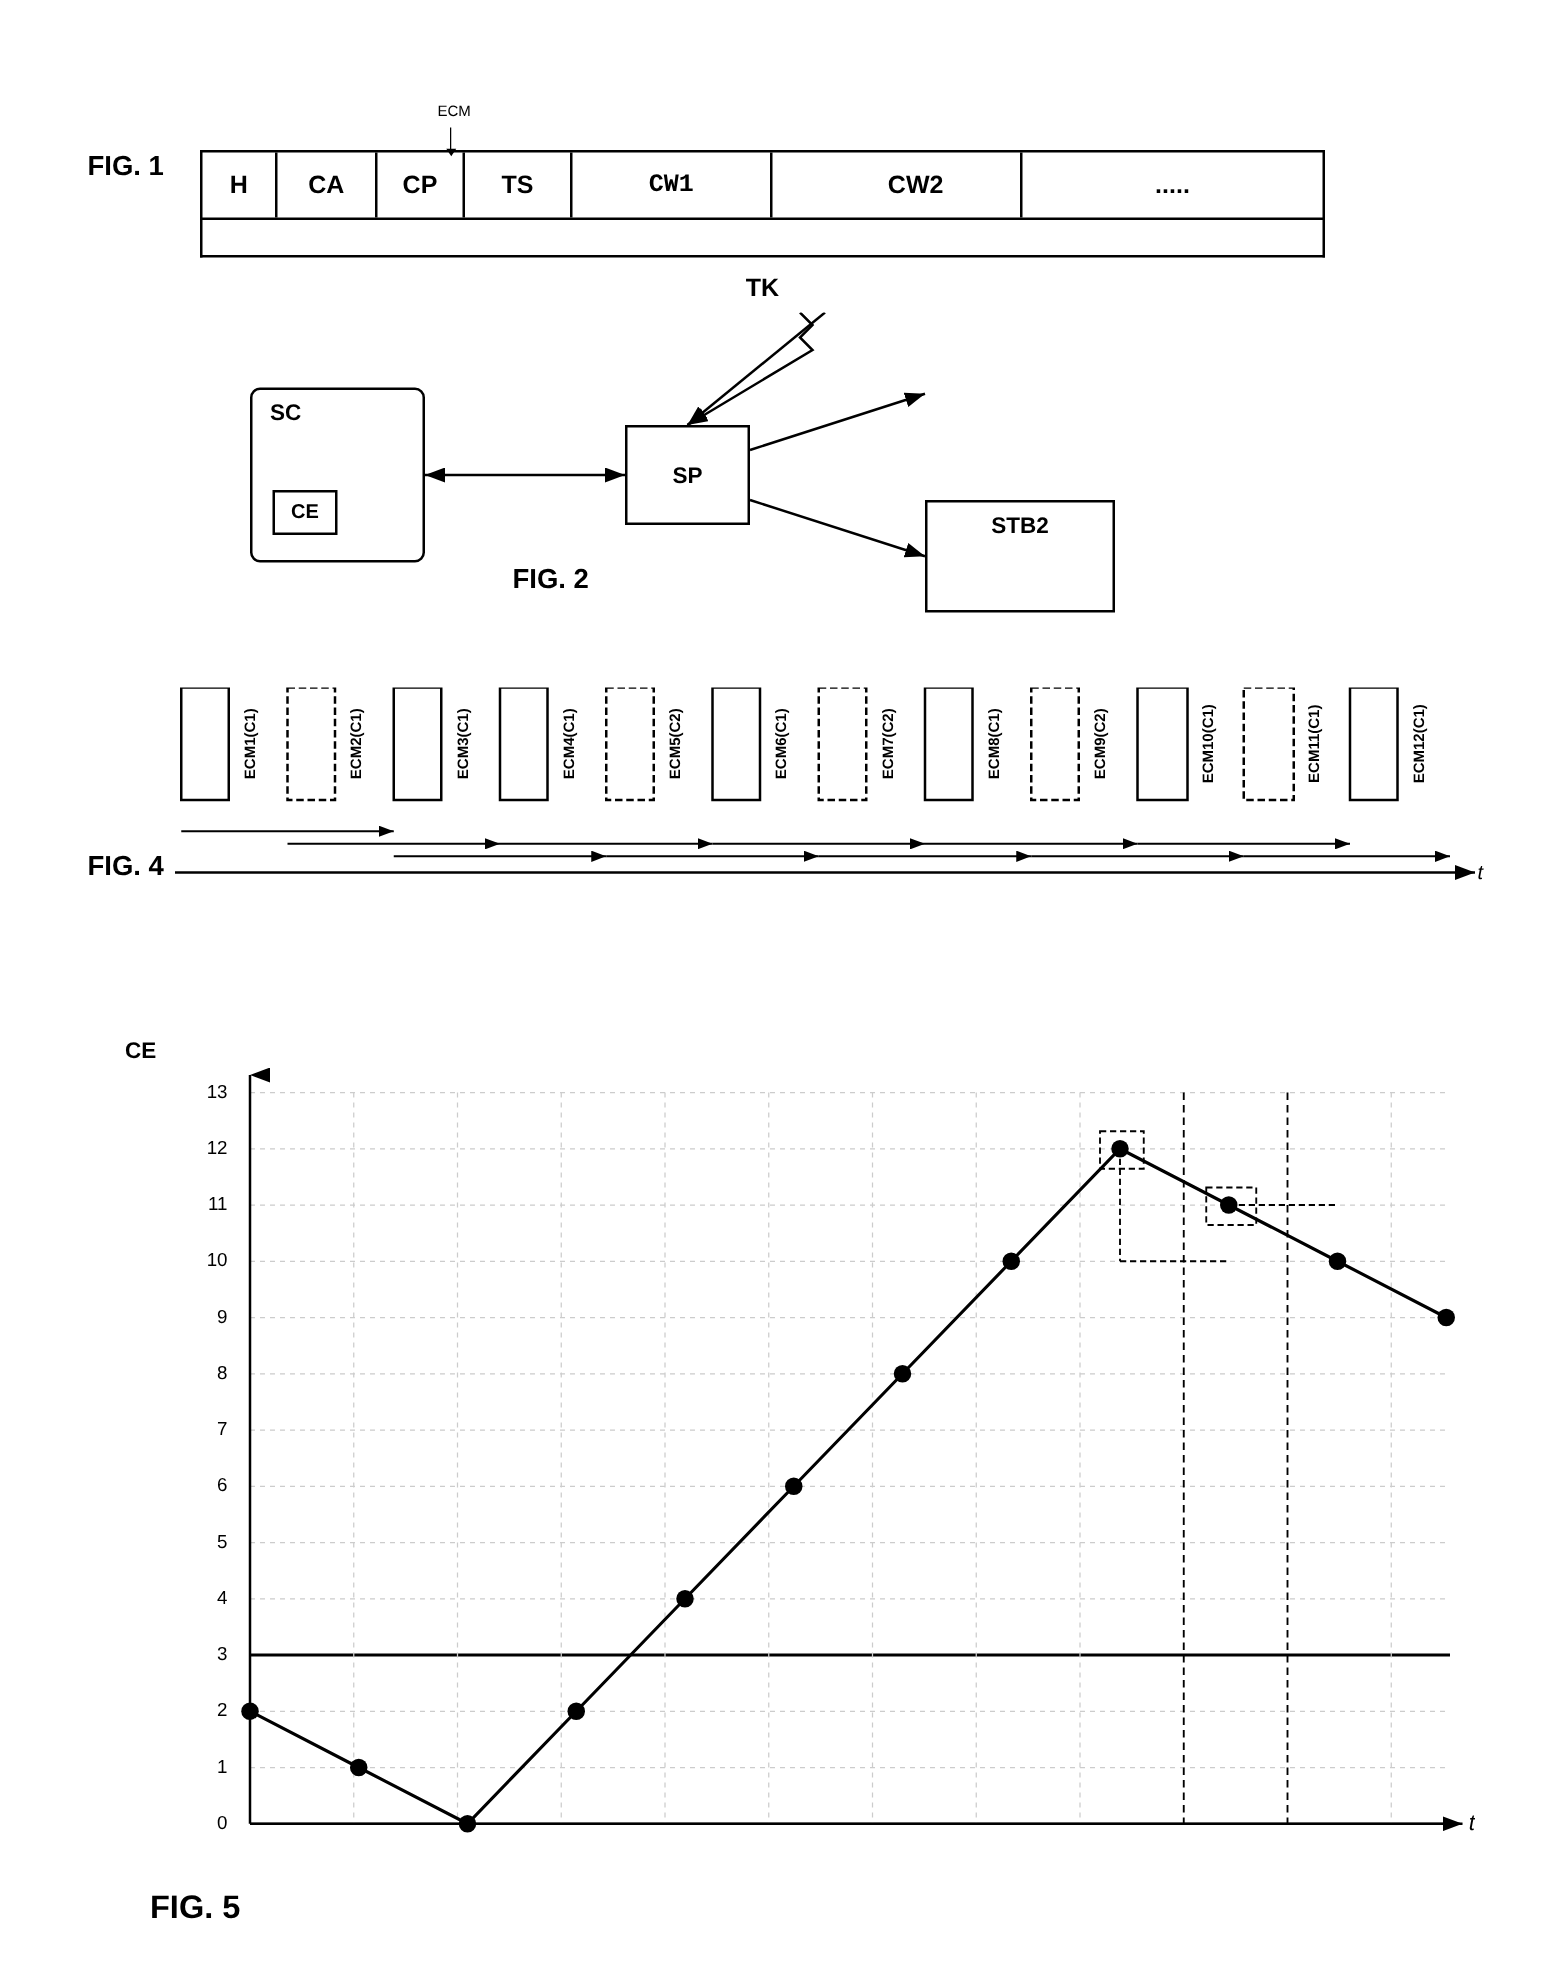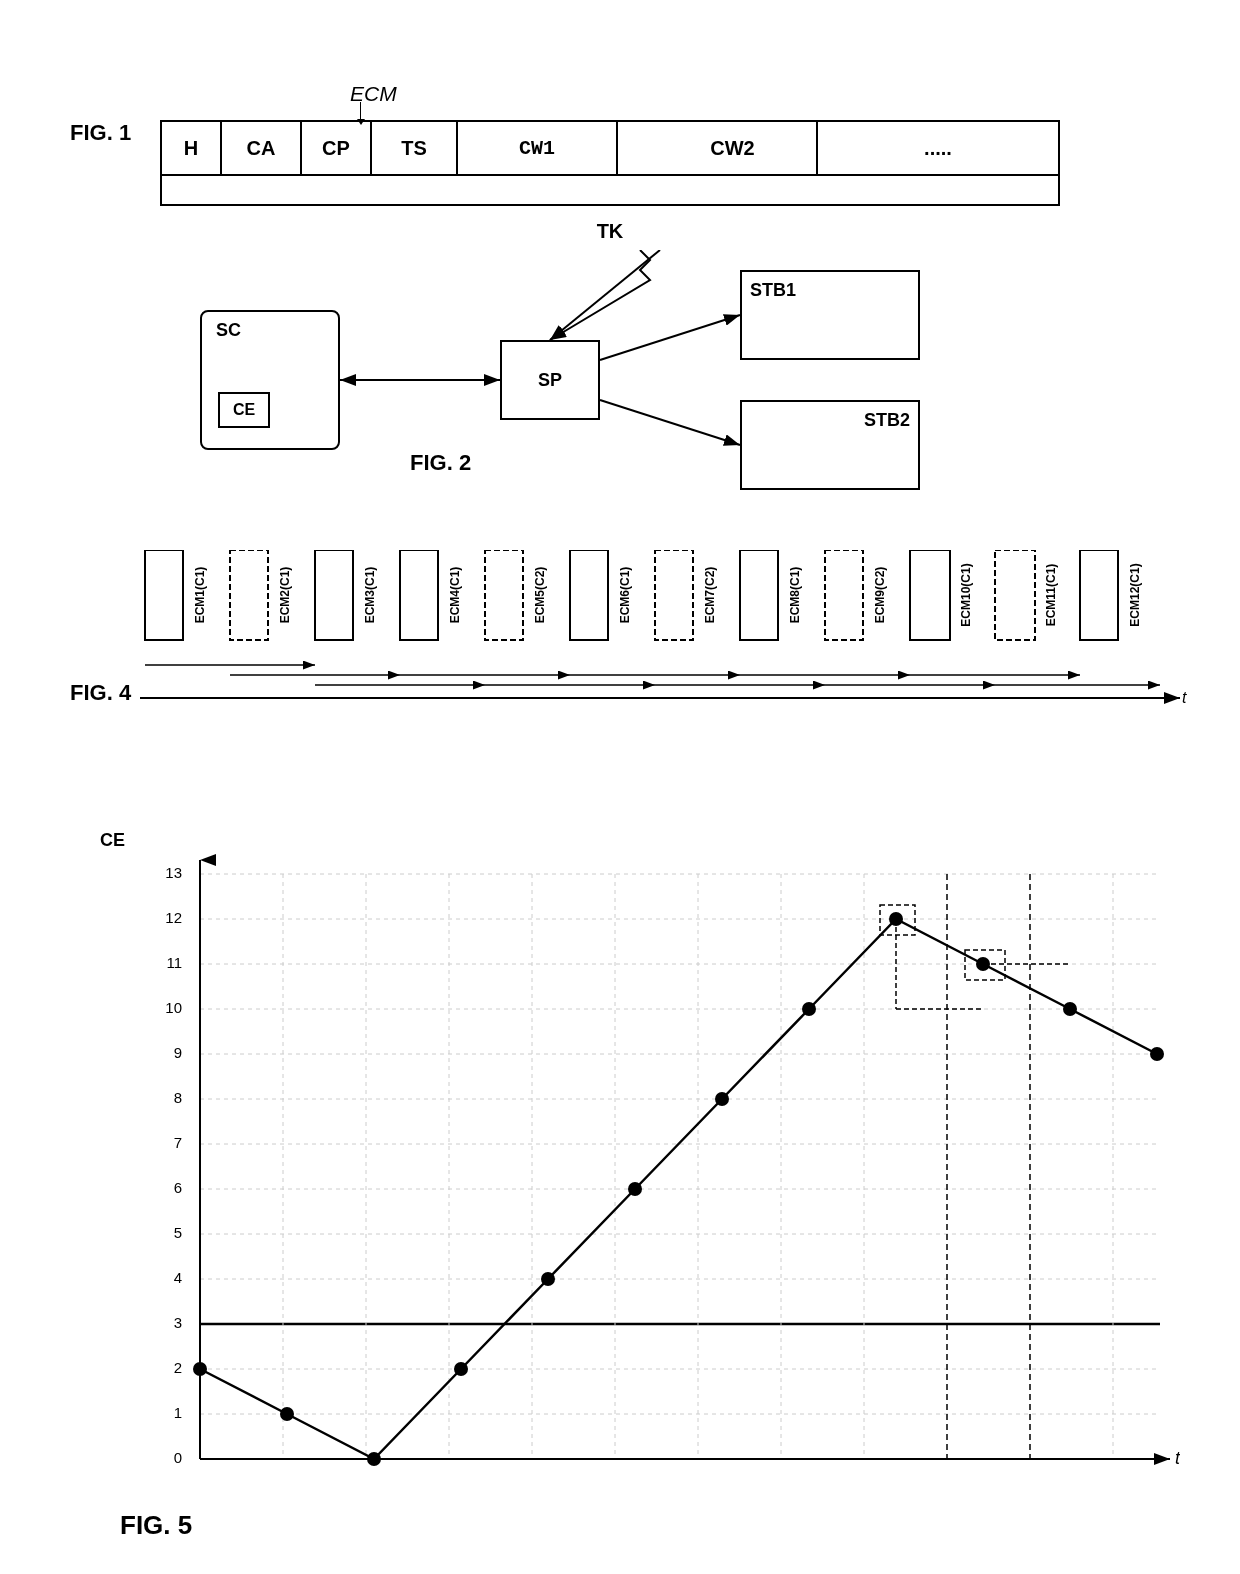--- a/index.html
+++ b/index.html
@@ -29,22 +29,21 @@
       position: absolute;
       left: 30px;
       top: 80px;
       font-size: 22px;
       font-weight: bold;
     }
     .ecm-label {
       position: absolute;
       left: 310px;
       top: 42px;
-      font-size: 21px;
-      font-style: italic;
+      font-size: 12px;
     }
     .ecm-arrow {
       position: absolute;
       left: 320px;
       top: 62px;
       width: 1px;
       height: 18px;
       background: #000;
     }
     .ecm-arrow::after {
@@ -183,26 +182,26 @@
       align-items: flex-start;
       justify-content: flex-start;
       padding: 8px;
       font-size: 18px;
       font-weight: bold;
     }
     .stb2-box {
       position: absolute;
       left: 700px;
       top: 150px;
-      width: 180px;
+      width: 152px;
       height: 90px;
       border: 2px solid #000;
       display: flex;
       align-items: flex-start;
-      justify-content: flex-end;
+      justify-content: center;
       padding: 8px;
       font-size: 18px;
       font-weight: bold;
     }
 
     
     .fig2-arrows {
       position: absolute;
       left: 0;
       top: 0;
@@ -308,23 +307,20 @@
 
   <div class="fig2-section">
 
     <div class="sc-box">
       <span class="sc-label">SC</span>
       <div class="ce-box">CE</div>
     </div>
 
     <div class="sp-box">SP</div>
 
-    <div class="stb1-box">
-      <span>STB1</span>
-    </div>
 
     <div class="stb2-box">
       <span>STB2</span>
     </div>
 
     <svg class="fig2-arrows" viewBox="0 0 1160 260">
 
       <defs>
         <marker id="arrowhead" markerWidth="8" markerHeight="6" refX="8" refY="3" orient="auto">
           <polygon points="0 0, 8 3, 0 6" fill="#000"></polygon>

